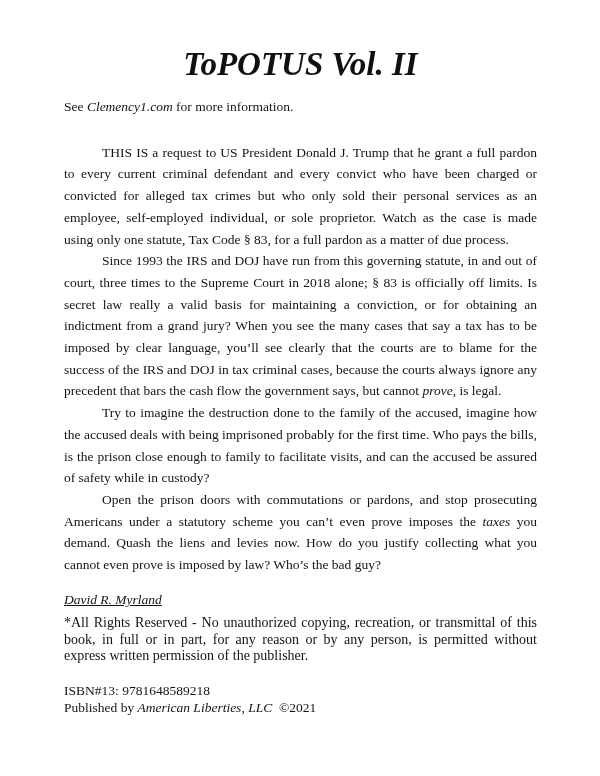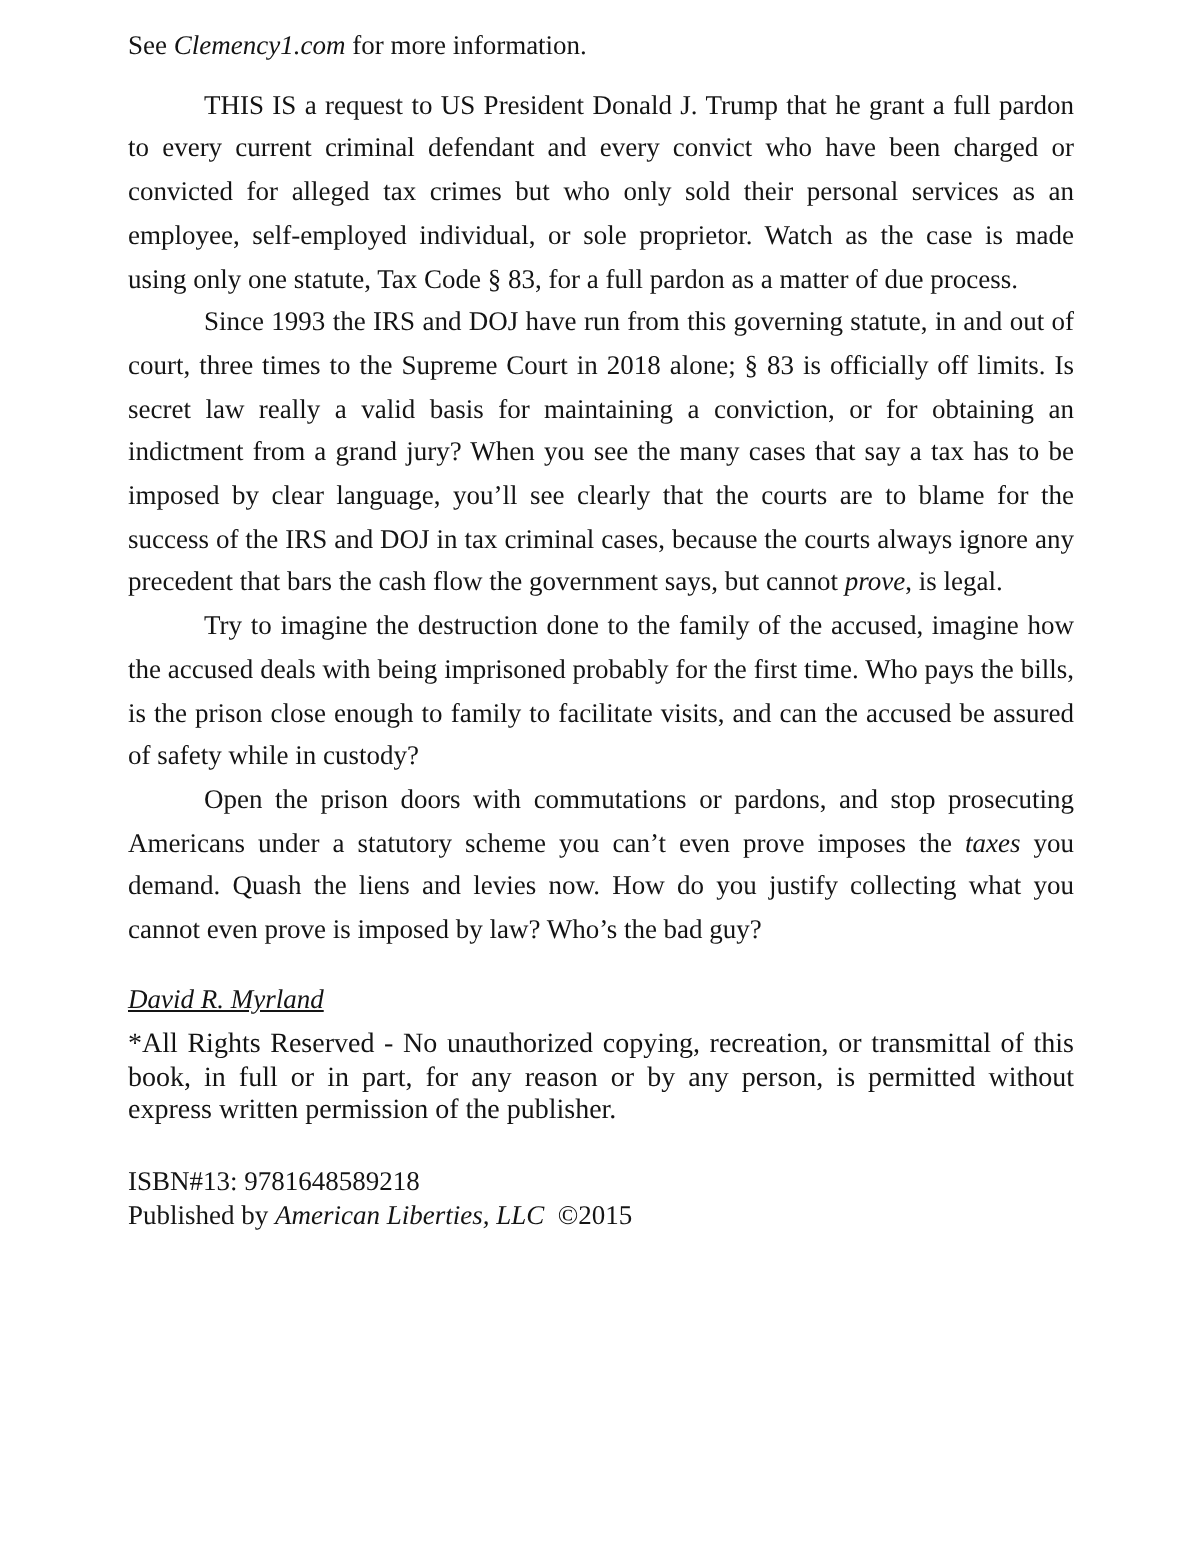--- a/index.html
+++ b/index.html
@@ -28,21 +28,21 @@
     font-style: italic;
     text-align: center;
     color: #101010;
   }
   .intro {
     margin: 12px 0 0 0;
     font-size: 13.5px;
     line-height: 21.7px;
   }
   .body-text {
-    margin-top: 8px;
+    margin-top: 24px;
   }
   .para {
     margin: 0;
     font-size: 13.5px;
     line-height: 21.7px;
     text-align: justify;
     text-indent: 38px;
   }
   .author {
     margin: 14px 0 0 0;
@@ -75,33 +75,34 @@
     text-align: right;
   }
   .seg-italic { font-style: italic; text-align: center; }
   .seg-bold-italic { font-style: italic; font-weight: normal; }
 </style>
 </head>
 <body>
 
 <main class="page">
 
+  <h1 class="title">ToPOTUS Vol. II</h1>
 
   <p class="intro"><span>See </span><span class="seg-bold-italic">Clemency1.com</span><span> for more information.</span></p>
 
   <div class="body-text">
     <p class="para"><span>THIS IS a request to US President Donald J. Trump that he grant a full pardon to every current criminal defendant and every convict who have been charged or convicted for alleged tax crimes but who only sold their personal services as an employee, self-employed individual, or sole proprietor. Watch as the case is made using only one statute, Tax Code § 83, for a full pardon as a matter of due process.</span></p>
     <p class="para"><span>Since 1993 the IRS and DOJ have run from this governing statute, in and out of court, three times to the Supreme Court in 2018 alone; § 83 is officially off limits. Is secret law really a valid basis for maintaining a conviction, or for obtaining an indictment from a grand jury? When you see the many cases that say a tax has to be imposed by clear language, you’ll see clearly that the courts are to blame for the success of the IRS and DOJ in tax criminal cases, because the courts always ignore any precedent that bars the cash flow the government says, but cannot </span><span class="seg-italic">prove</span><span>, is legal.</span></p>
     <p class="para"><span>Try to imagine the destruction done to the family of the accused, imagine how the accused deals with being imprisoned probably for the first time. Who pays the bills, is the prison close enough to family to facilitate visits, and can the accused be assured of safety while in custody?</span></p>
     <p class="para"><span>Open the prison doors with commutations or pardons, and stop prosecuting Americans under a statutory scheme you can’t even prove imposes the </span><span class="seg-italic">taxes</span><span> you demand. Quash the liens and levies now. How do you justify collecting what you cannot even prove is imposed by law? Who’s the bad guy?</span></p>
   </div>
 
   <p class="author">David R. Myrland</p>
 
   <p class="rights">*All Rights Reserved - No unauthorized copying, recreation, or transmittal of this book, in full or in part, for any reason or by any person, is permitted without express written permission of the publisher.</p>
 
   <div class="publisher-block">
     <p class="isbn">ISBN#13: 9781648589218</p>
-    <p class="published"><span>Published by </span><span class="seg-italic">American Liberties, LLC</span><span>  ©2015</span></p>
+    <p class="published"><span>Published by </span><span class="seg-italic">American Liberties, LLC</span><span>  ©2021</span></p>
   </div>
 
 
 </main>
 
 </body></html>

